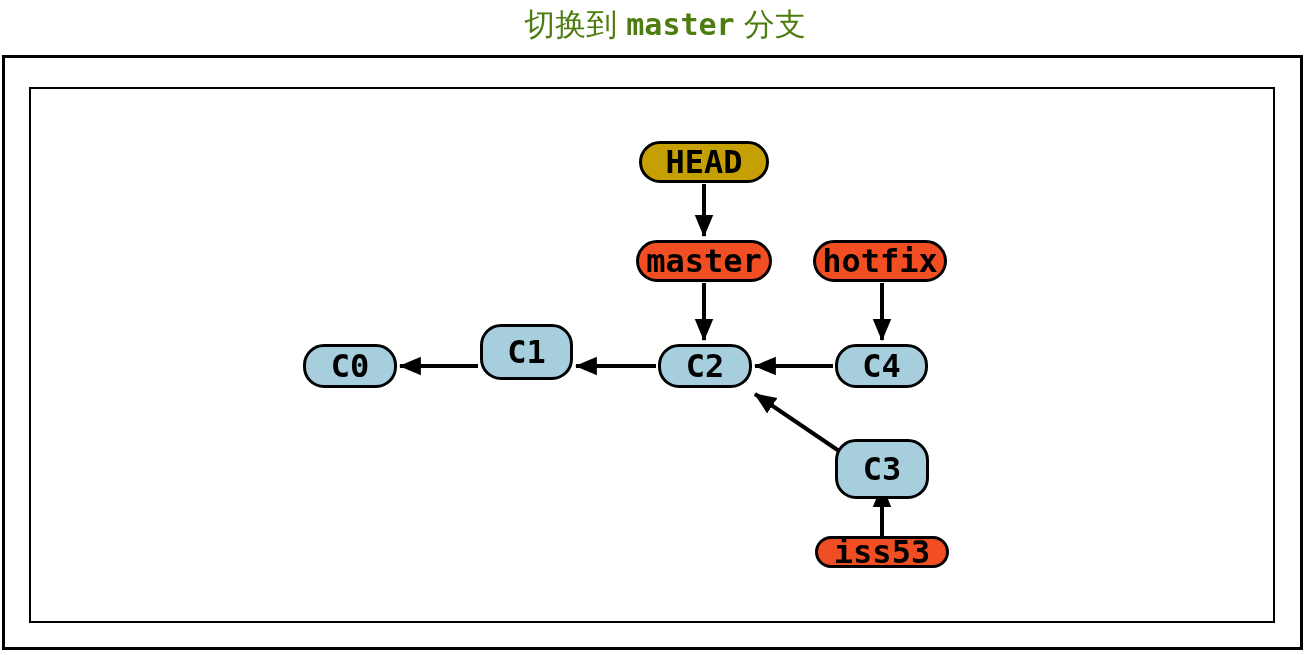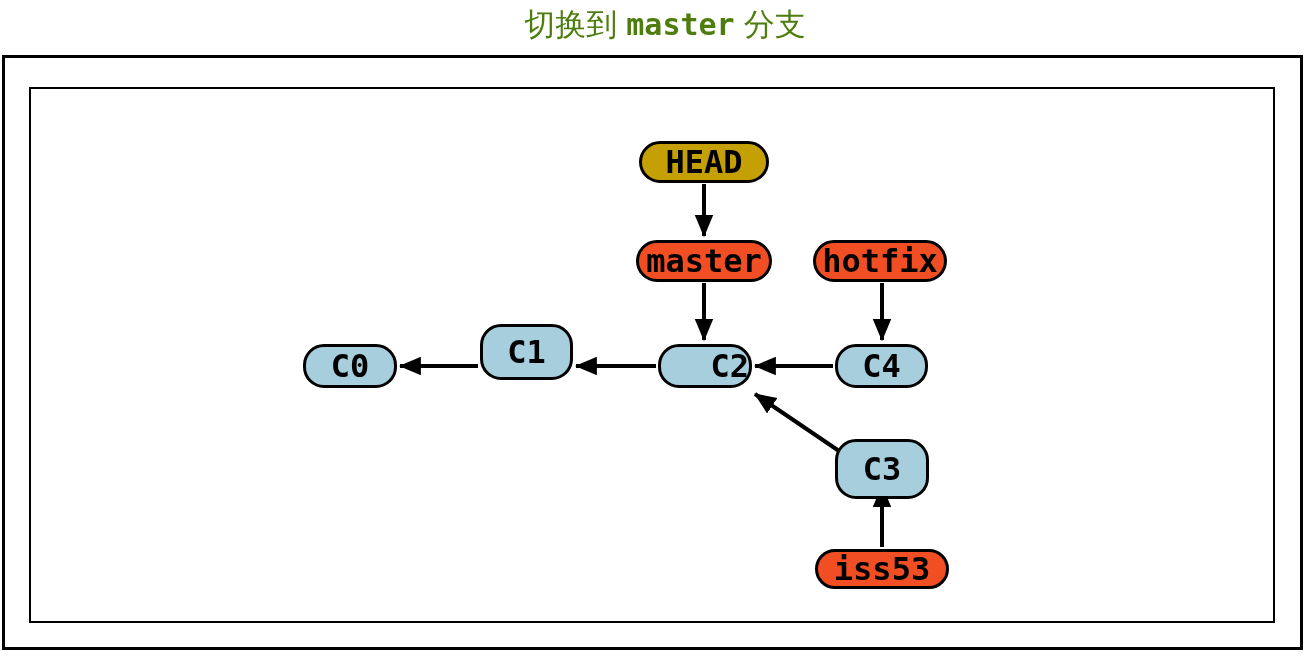--- a/index.html
+++ b/index.html
@@ -36,24 +36,24 @@
   }
   .node.commit { background:var(--commit-fill,#A6CEDC); }
   .node.branch { background:var(--branch-fill,#F24E23); }
   .node.head   { background:var(--head-fill,#C5A005); }
 
   .n-head   { left:639px; top:141px; width:130px; height:42px; }
   .n-master { left:636px; top:240px; width:136px; height:42px; }
   .n-hotfix { left:813px; top:240px; width:134px; height:42px;text-align:center; }
   .n-c0     { left:303px; top:344px; width:94px;  height:44px; }
   .n-c1     { left:480px; top:324px; width:93px;  height:56px; }
-  .n-c2     { left:658px; top:344px; width:94px;  height:44px;justify-content:flex-end; }
+  .n-c2     { left:658px; top:344px; width:94px;  height:44px; }
   .n-c4     { left:835px; top:344px; width:93px;  height:44px; }
   .n-c3     { left:835px; top:439px; width:94px;  height:60px; }
-  .n-iss53  { left:815px; top:549px; width:134px; height:40px; }
+  .n-iss53  { left:815px; top:536px; width:134px; height:32px; }
 </style>
 </head>
 <body>
 
 <div class="fig-title">
   <span>切换到</span><span class="code">master</span><span>分支</span>
 </div>
 
 <div class="frame-outer"></div>
 <div class="frame-inner"></div>

